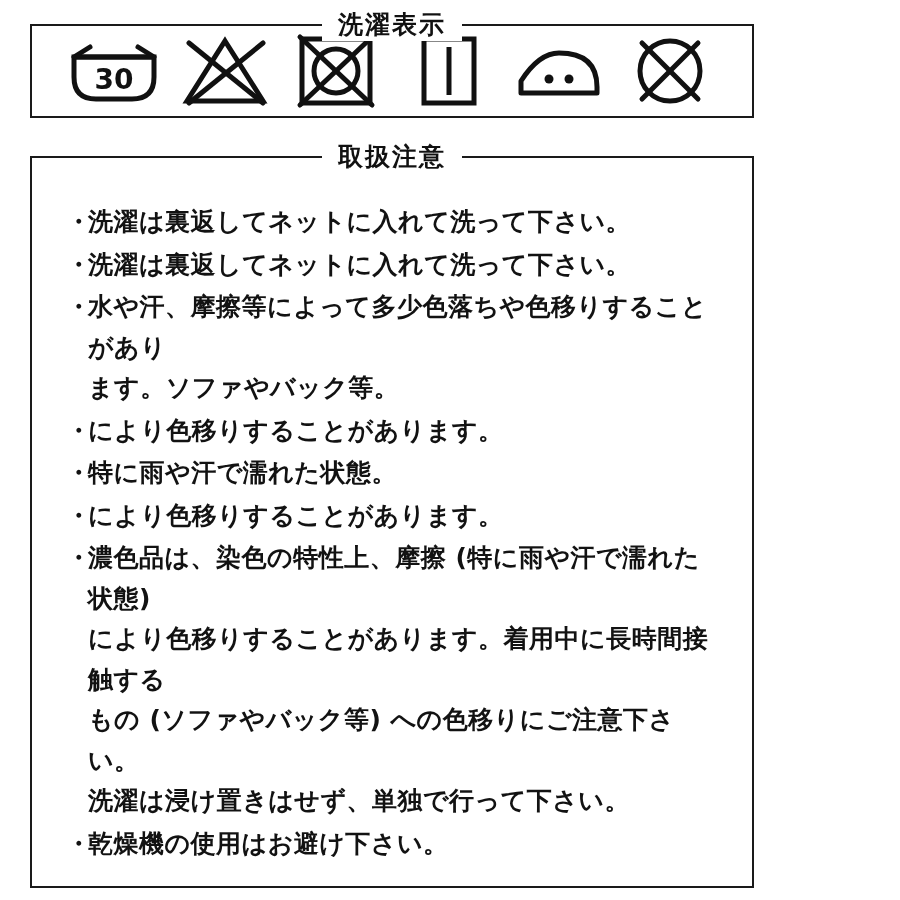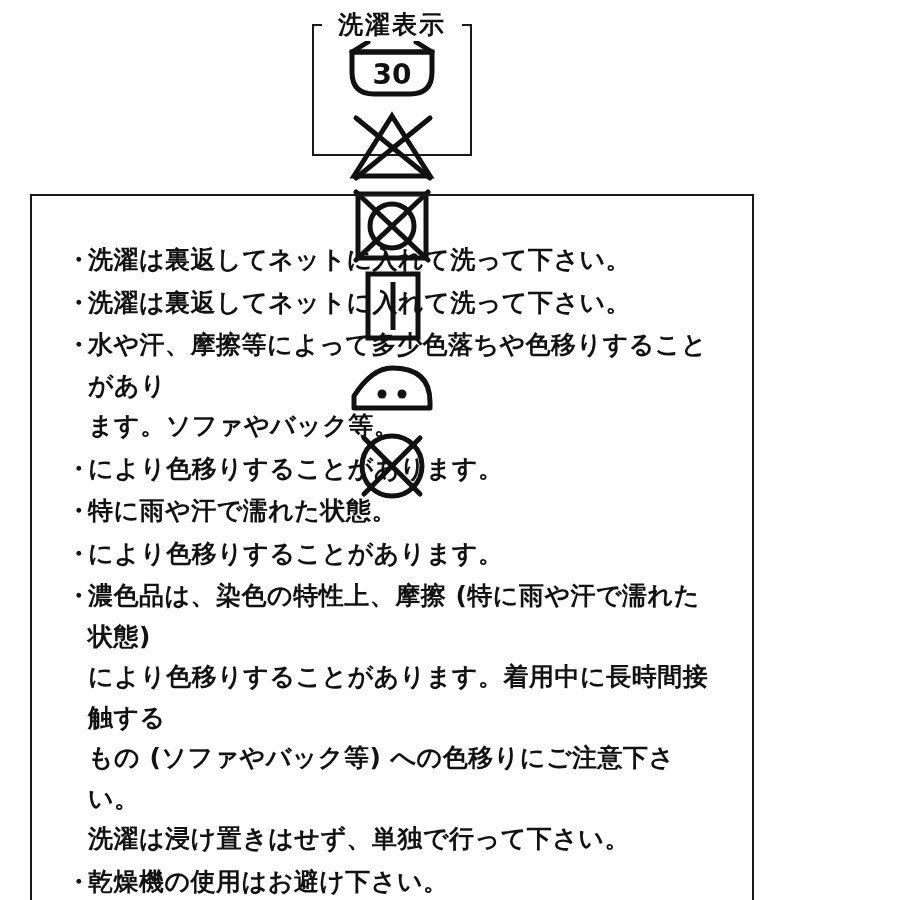--- a/index.html
+++ b/index.html
@@ -19,21 +19,20 @@
   .page {
     position: absolute;
     left: 0;
     top: 0;
     width: 784px;
     height: 900px;
     box-sizing: border-box;
     padding: 24px 30px 28px 30px;
     display: flex;
     flex-direction: column;
-    align-items: center;
   }
 
   
   .panel {
     position: relative;
     border: 2px solid #1a1a1a;
     box-sizing: border-box;
   }
 
   .panel-title {
@@ -57,21 +56,20 @@
     margin-bottom: 38px;
   }
 
   .symbols-row {
     height: 100%;
     display: flex;
     align-items: center;
     justify-content: space-around;
     padding: 0 26px;
     box-sizing: border-box;
-    flex-direction: column;
   }
 
   .symbol {
     width: 104px;
     height: 90px;
     display: flex;
     align-items: center;
     justify-content: center;
   }
 
@@ -170,20 +168,21 @@
           <circle cx="50" cy="40" r="30" fill="none" stroke="#111" stroke-width="5"></circle>
           <path d="M22 12 L78 68" stroke="#111" stroke-width="5" stroke-linecap="round"></path>
           <path d="M78 12 L22 68" stroke="#111" stroke-width="5" stroke-linecap="round"></path>
         </svg>
       </div>
 
     </div>
   </div>
 
   <div class="panel notes-panel">
+    <div class="panel-title">取扱注意</div>
 
     <ul class="notes-list">
       <li class="note-item">
         <span class="note-bullet">・</span>
         <span class="note-text">洗濯は裏返してネットに入れて洗って下さい。</span>
       </li>
       <li class="note-item">
         <span class="note-bullet">・</span>
         <span class="note-text">洗濯は裏返してネットに入れて洗って下さい。</span>
       </li>

